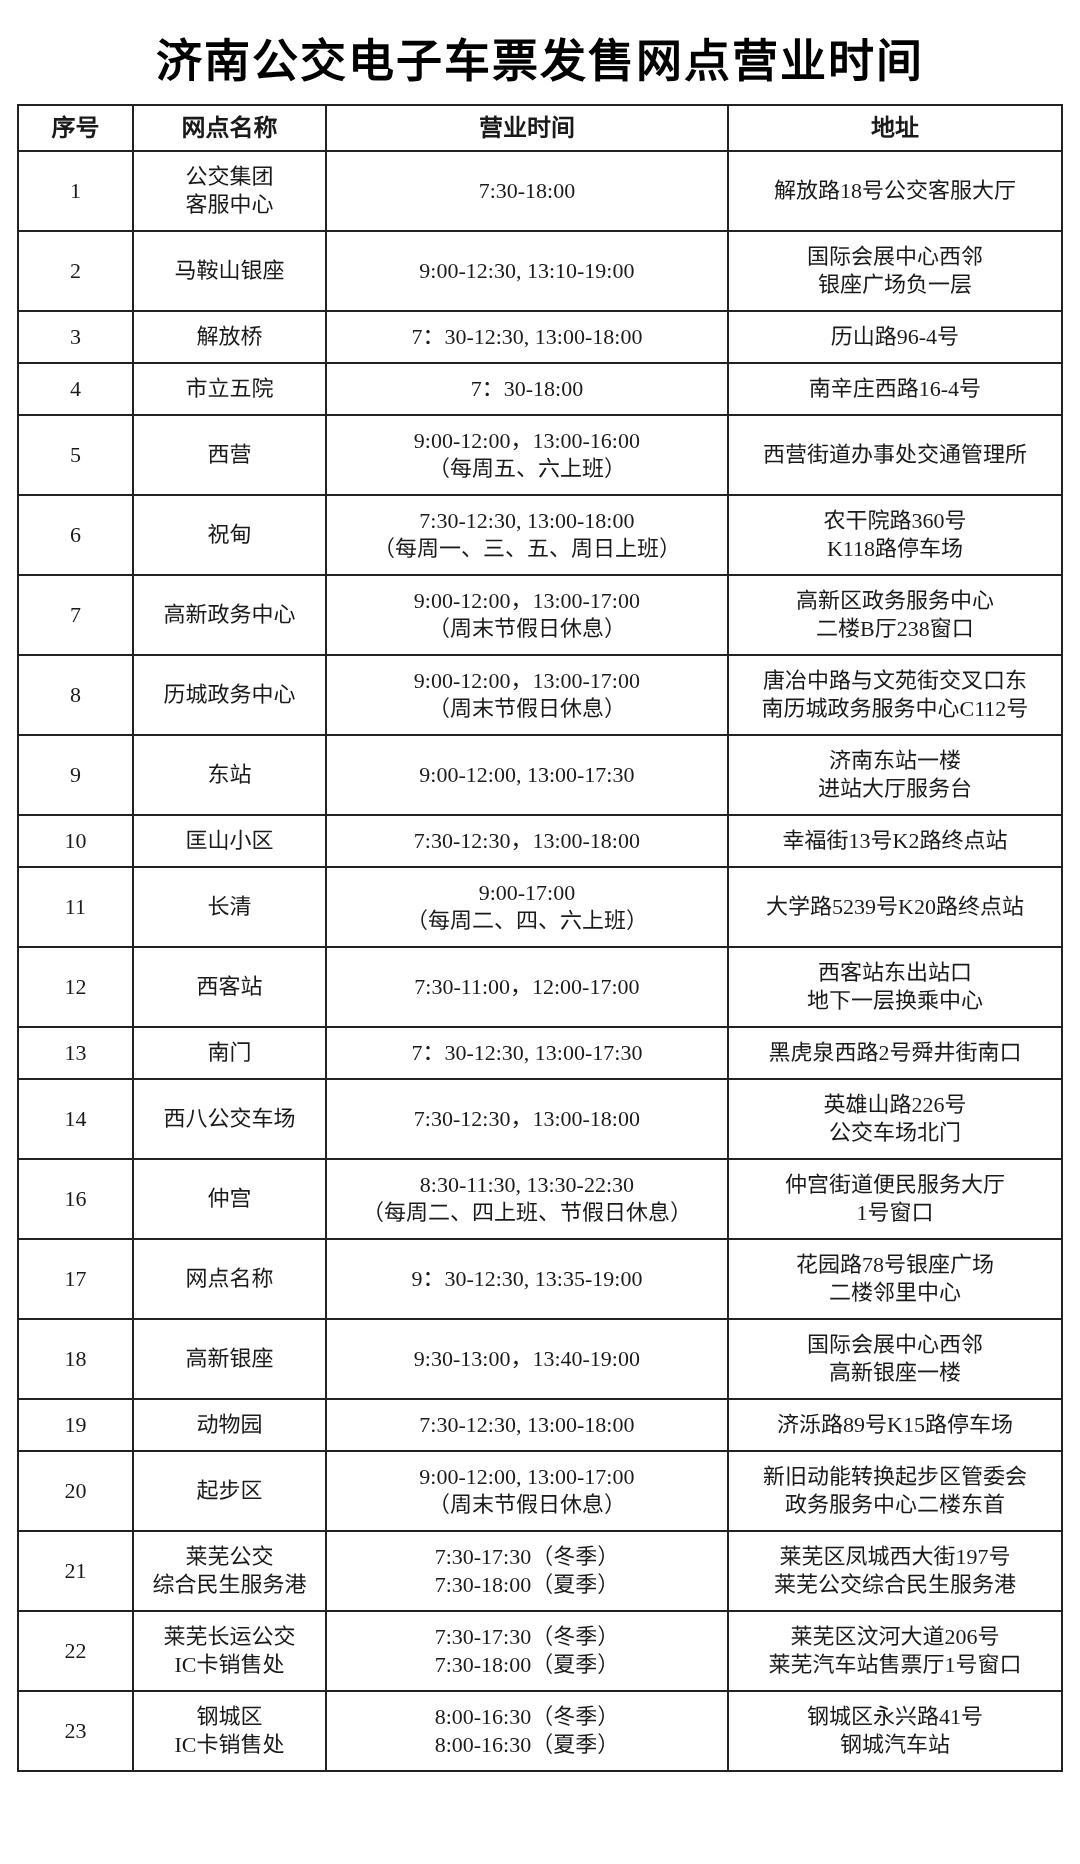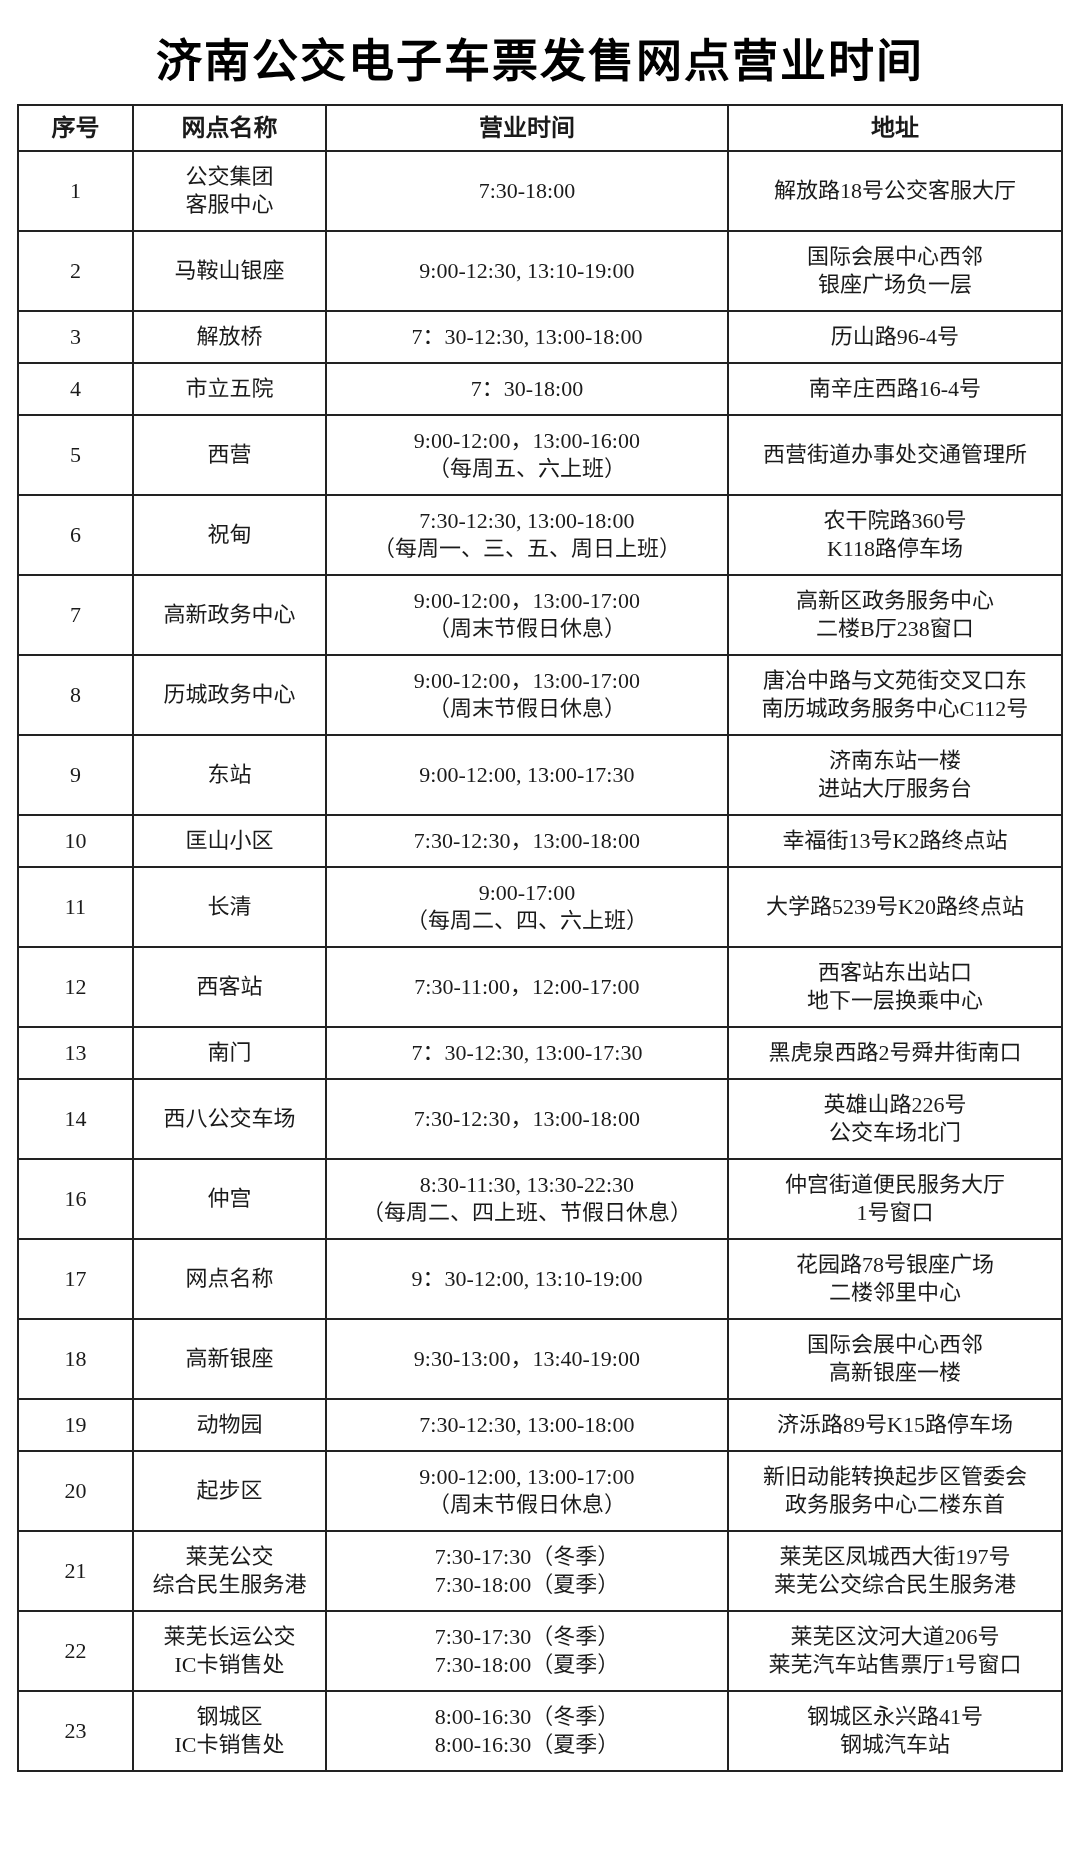--- a/index.html
+++ b/index.html
@@ -279,21 +279,21 @@
             <div class="cell-line">1号窗口</div>
           </td>
   </tr>
 
   <tr>
     <td class="col-no">17</td>
     <td class="col-name">
             <div class="cell-line">网点名称</div>
           </td>
     <td class="col-hours">
-            <div class="cell-line">9：30-12:00, 13:10-19:00</div>
+            <div class="cell-line">9：30-12:30, 13:35-19:00</div>
           </td>
     <td class="col-addr">
             <div class="cell-line">花园路78号银座广场</div>
             <div class="cell-line">二楼邻里中心</div>
           </td>
   </tr>
 
   <tr>
     <td class="col-no">18</td>
     <td class="col-name">

